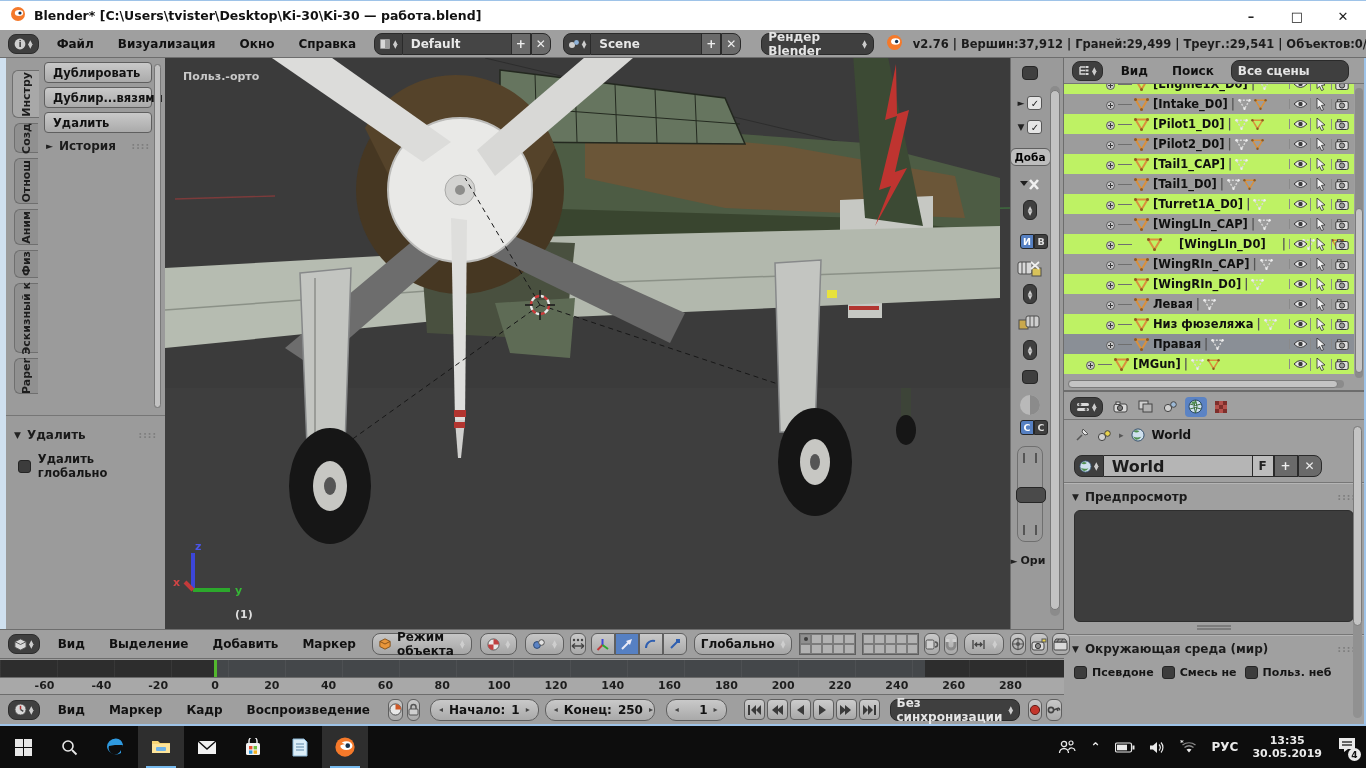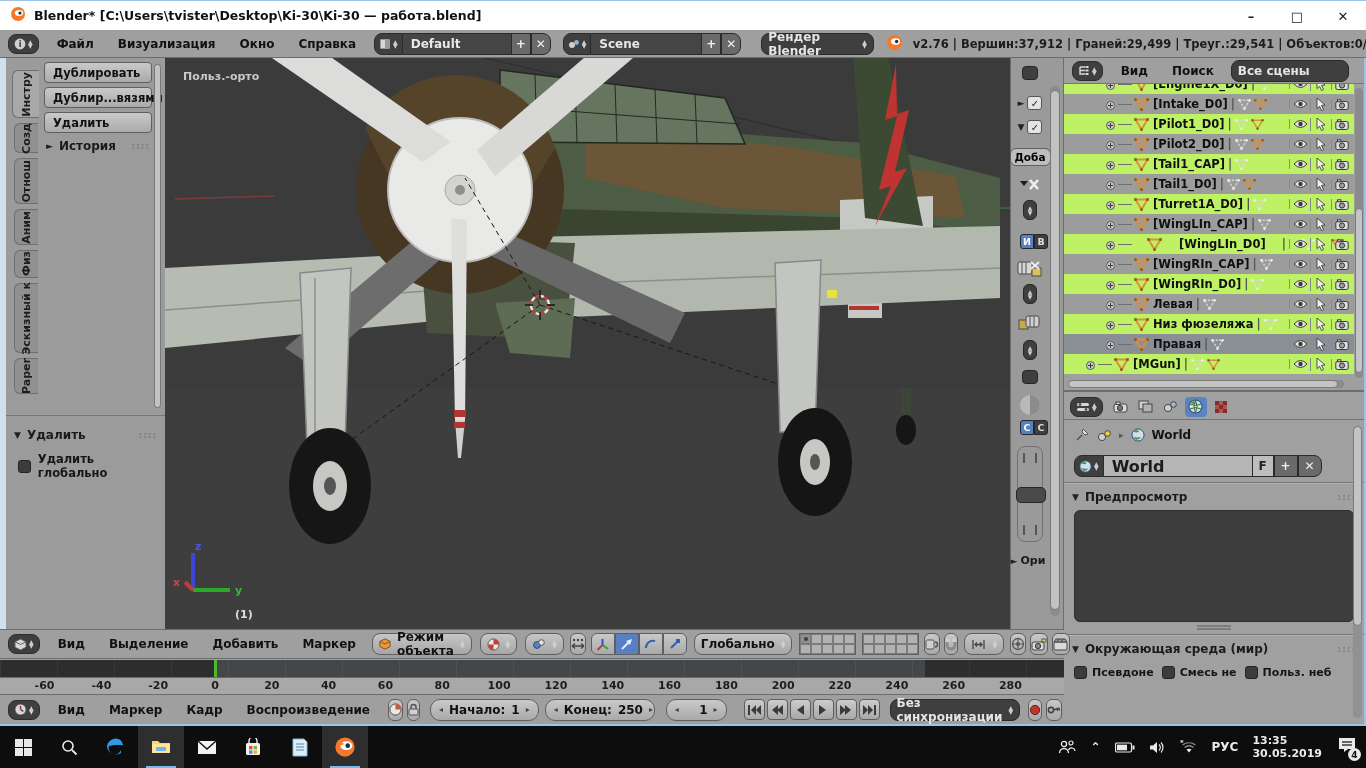--- a/index.html
+++ b/index.html
@@ -134,21 +134,21 @@
 
   #bottomline { position:absolute; left:0; top:724px; width:1366px; height:2px; background:#9ec3e8; }
 
   
   #taskbar { position:absolute; left:0; top:726px; width:1366px; height:42px; background:#0d0d0d; display:flex; align-items:center; }
   .tb-slot { width:46px; height:42px; display:flex; align-items:center; justify-content:center; position:relative; }
   .tb-slot.active { background:#2e2e2e; }
   .tb-slot .ul { position:absolute; bottom:0; left:8px; right:8px; height:2px; background:#76b9ed; }
   #tray { margin-left:auto; display:flex; align-items:center; gap:14px; padding-right:10px; color:#eaeaea; }
   #tray .txt { font-size:12px; }
-  #clock { text-align:left; font-size:11px; line-height:13px; }
+  #clock { text-align:center; font-size:11px; line-height:13px; }
   .badge { position:absolute; right:-5px; bottom:-4px; width:13px; height:13px; border-radius:50%; background:#eaeaea; color:#111; font-size:9px; display:flex; align-items:center; justify-content:center; }
 </style>
 </head>
 <body>
 
 <div id="stage">
 
   <div id="titlebar">
     <span class="app-ico">
       <svg width="16" height="16" viewBox="0 0 16 16">

